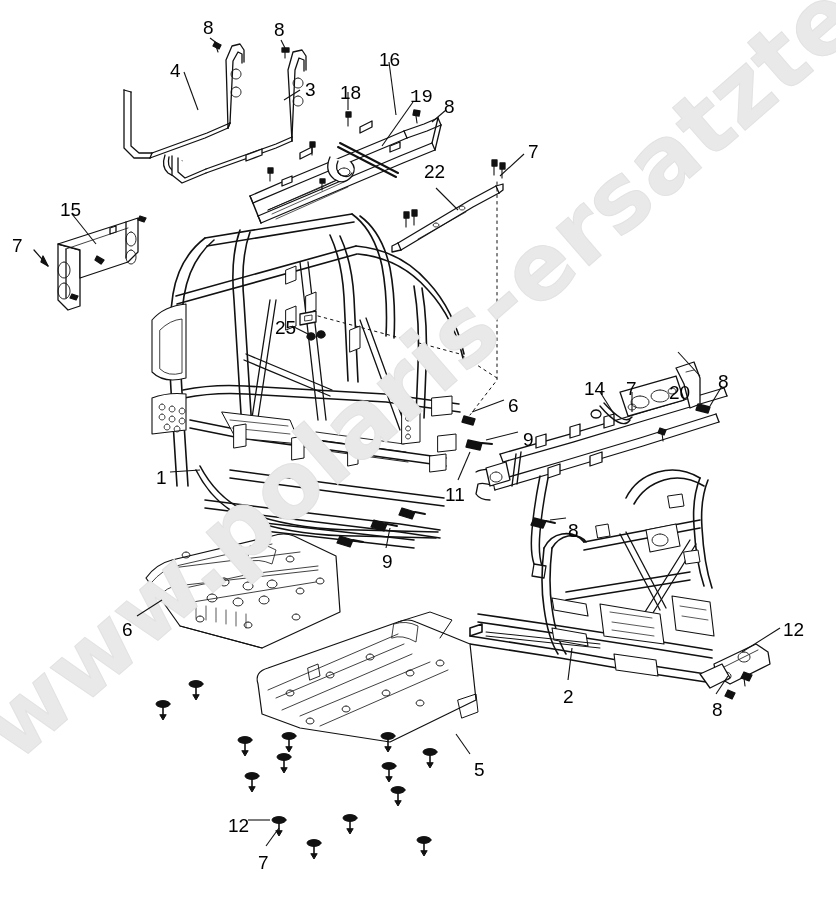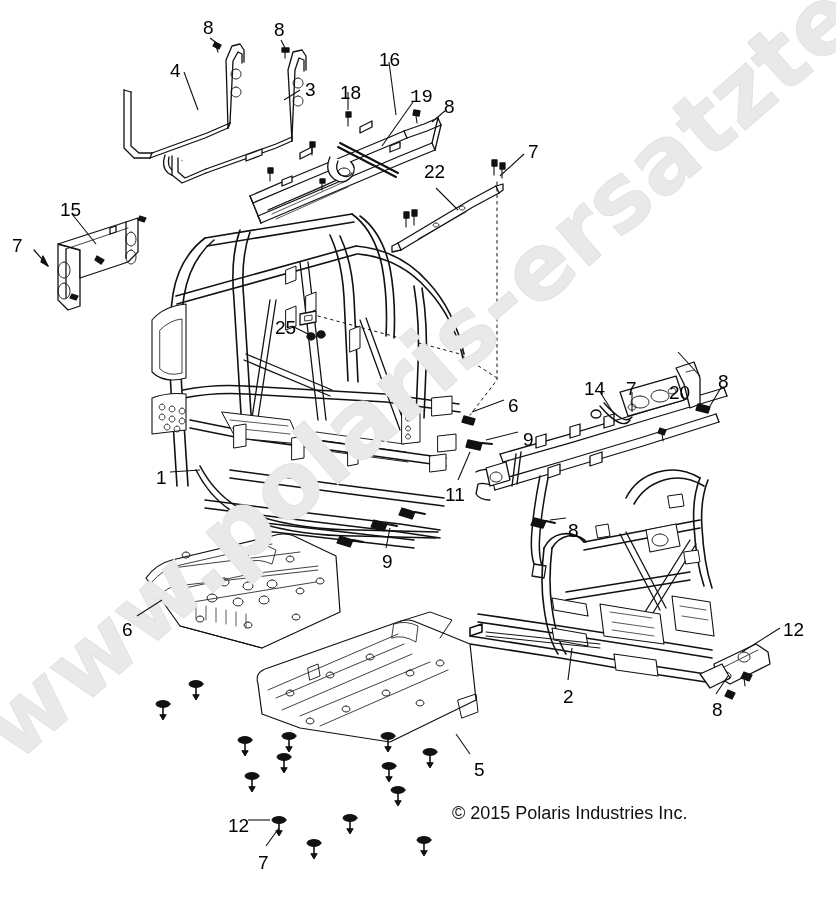--- a/index.html
+++ b/index.html
@@ -623,15 +623,14 @@
   <div class="callout" style="left:568px;top:521px;">8</div>
   <div class="callout" style="left:382px;top:552px;">9</div>
   <div class="callout" style="left:122px;top:620px;">6</div>
   <div class="callout" style="left:783px;top:620px;">12</div>
   <div class="callout" style="left:563px;top:687px;">2</div>
   <div class="callout" style="left:712px;top:700px;">8</div>
   <div class="callout" style="left:474px;top:760px;">5</div>
   <div class="callout" style="left:228px;top:816px;text-align:center;">12</div>
   <div class="callout" style="left:258px;top:853px;">7</div>
 
-  <div id="copyright">© 2015 Polaris Industries Inc.</div>
 
 </div>
 
 </body></html>

